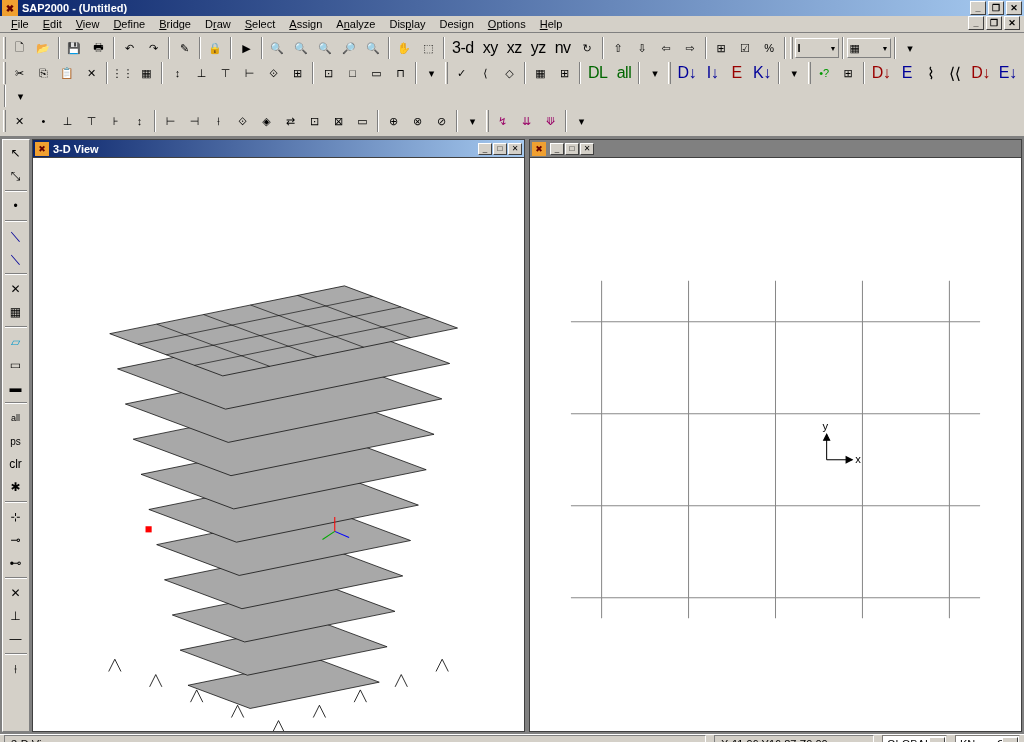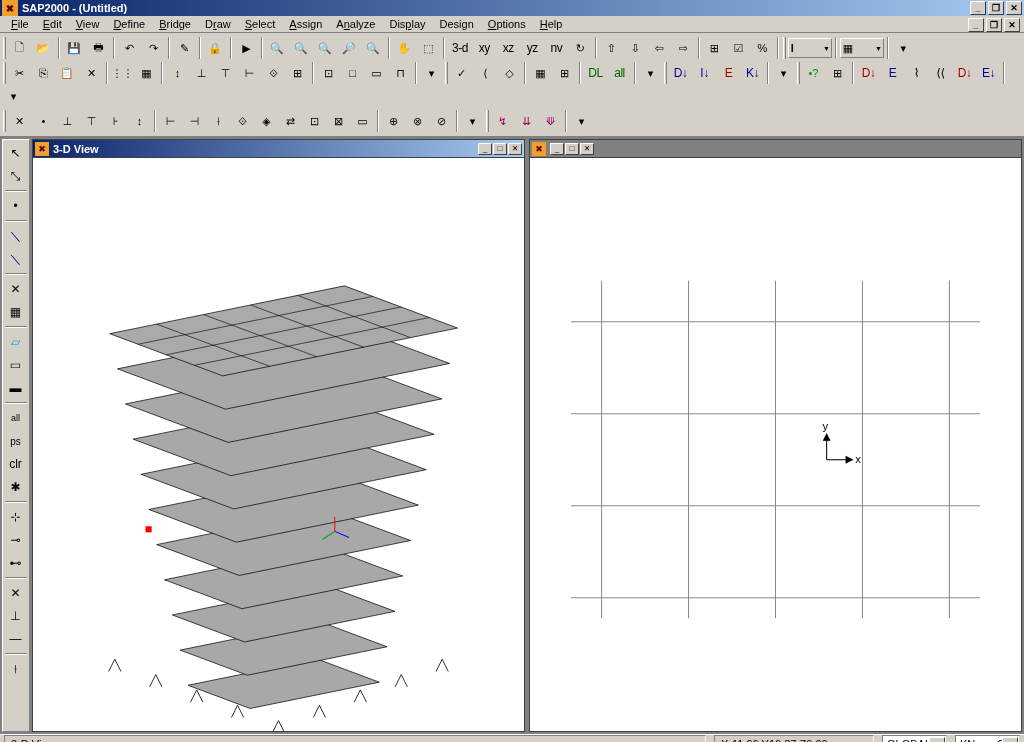--- a/index.html
+++ b/index.html
@@ -2,27 +2,27 @@
 <html><head>
 <meta charset="utf-8">
 <style>
 * { margin: 0; padding: 0; box-sizing: border-box; font-family: Tahoma, Arial, sans-serif; font-size: 11px; }
 body { width: 1024px; height: 742px; background: #d4d0c8; overflow: hidden; display: flex; flex-direction: column; }
 .titlebar { height: 19px; background: linear-gradient(to right, #0a246a, #a6caf0); color: white; display: flex; align-items: center; padding: 0 2px; font-weight: bold; }
 .titlebar .app-icon { width: 16px; height: 16px; background: #f0a030; margin-right: 4px; display: flex; align-items: center; justify-content: center; font-size: 10px; color: #600; }
 .titlebar .title-text { flex: 1; }
 .winbtns { display: flex; gap: 2px; }
 .winbtn { width: 16px; height: 14px; background: #d4d0c8; border: 1px solid #fff; border-right-color: #404040; border-bottom-color: #404040; display: flex; align-items: center; justify-content: center; font-size: 9px; font-weight: bold; color: #000; cursor: pointer; }
-.menubar { height: 19px; background: #d4d0c8; display: flex; align-items: flex-end; padding: 0 4px; border-bottom: 1px solid #808080; }
+.menubar { height: 19px; background: #d4d0c8; display: flex; align-items: flex-start; padding: 0 4px; border-bottom: 1px solid #808080; }
 .menu-item { padding: 2px 7px; cursor: pointer; }
 .menu-item .u { text-decoration: underline; }
 .toolbar-area { background: #d4d0c8; padding: 2px; border-bottom: 1px solid #808080; }
 .toolbar-row { display: flex; align-items: center; gap: 1px; flex-wrap: wrap; min-height: 26px; padding: 1px 0; }
 .toolbtn { width: 23px; height: 22px; border: 1px solid #d4d0c8; display: flex; align-items: center; justify-content: center; font-size: 11px; cursor: pointer; background: #d4d0c8; }
-.toolbtn.txt { font-family: Arial; font-size: 12px; letter-spacing: -0.5px; font-weight: normal; width: auto; padding: 0 3px; min-width: 23px; }
+.toolbtn.txt { font-family: Arial; font-size: 16px; letter-spacing: -0.5px; font-weight: normal; width: auto; padding: 0 3px; min-width: 23px; }
 .sep { width: 2px; height: 22px; border-left: 1px solid #808080; border-right: 1px solid #fff; margin: 0 2px; }
 .grip { width: 3px; height: 22px; border-left: 1px solid #fff; border-right: 1px solid #808080; margin: 0 1px; }
 .workspace { flex: 1; display: flex; background: #808080; padding: 2px; gap: 2px; }
 .left-tools { width: 28px; background: #d4d0c8; display: flex; flex-direction: column; gap: 1px; padding: 2px 1px; border: 1px solid #fff; border-right-color: #808080; border-bottom-color: #808080; }
 .lt-btn { width: 23px; height: 22px; border: 1px solid #d4d0c8; display: flex; align-items: center; justify-content: center; cursor: pointer; font-size: 12px; }
 .lt-sep { height: 2px; border-top: 1px solid #808080; border-bottom: 1px solid #fff; margin: 2px 1px; }
 .views { flex: 1; display: flex; gap: 4px; }
 .view { flex: 1; display: flex; flex-direction: column; border: 1px solid #404040; background: #fff; }
 .view-title { height: 18px; display: flex; align-items: center; padding: 0 2px; font-size: 11px; border-bottom: 1px solid #404040; }
 .view-title.active { background: linear-gradient(to right, #0a246a, #a6caf0); color: white; }

